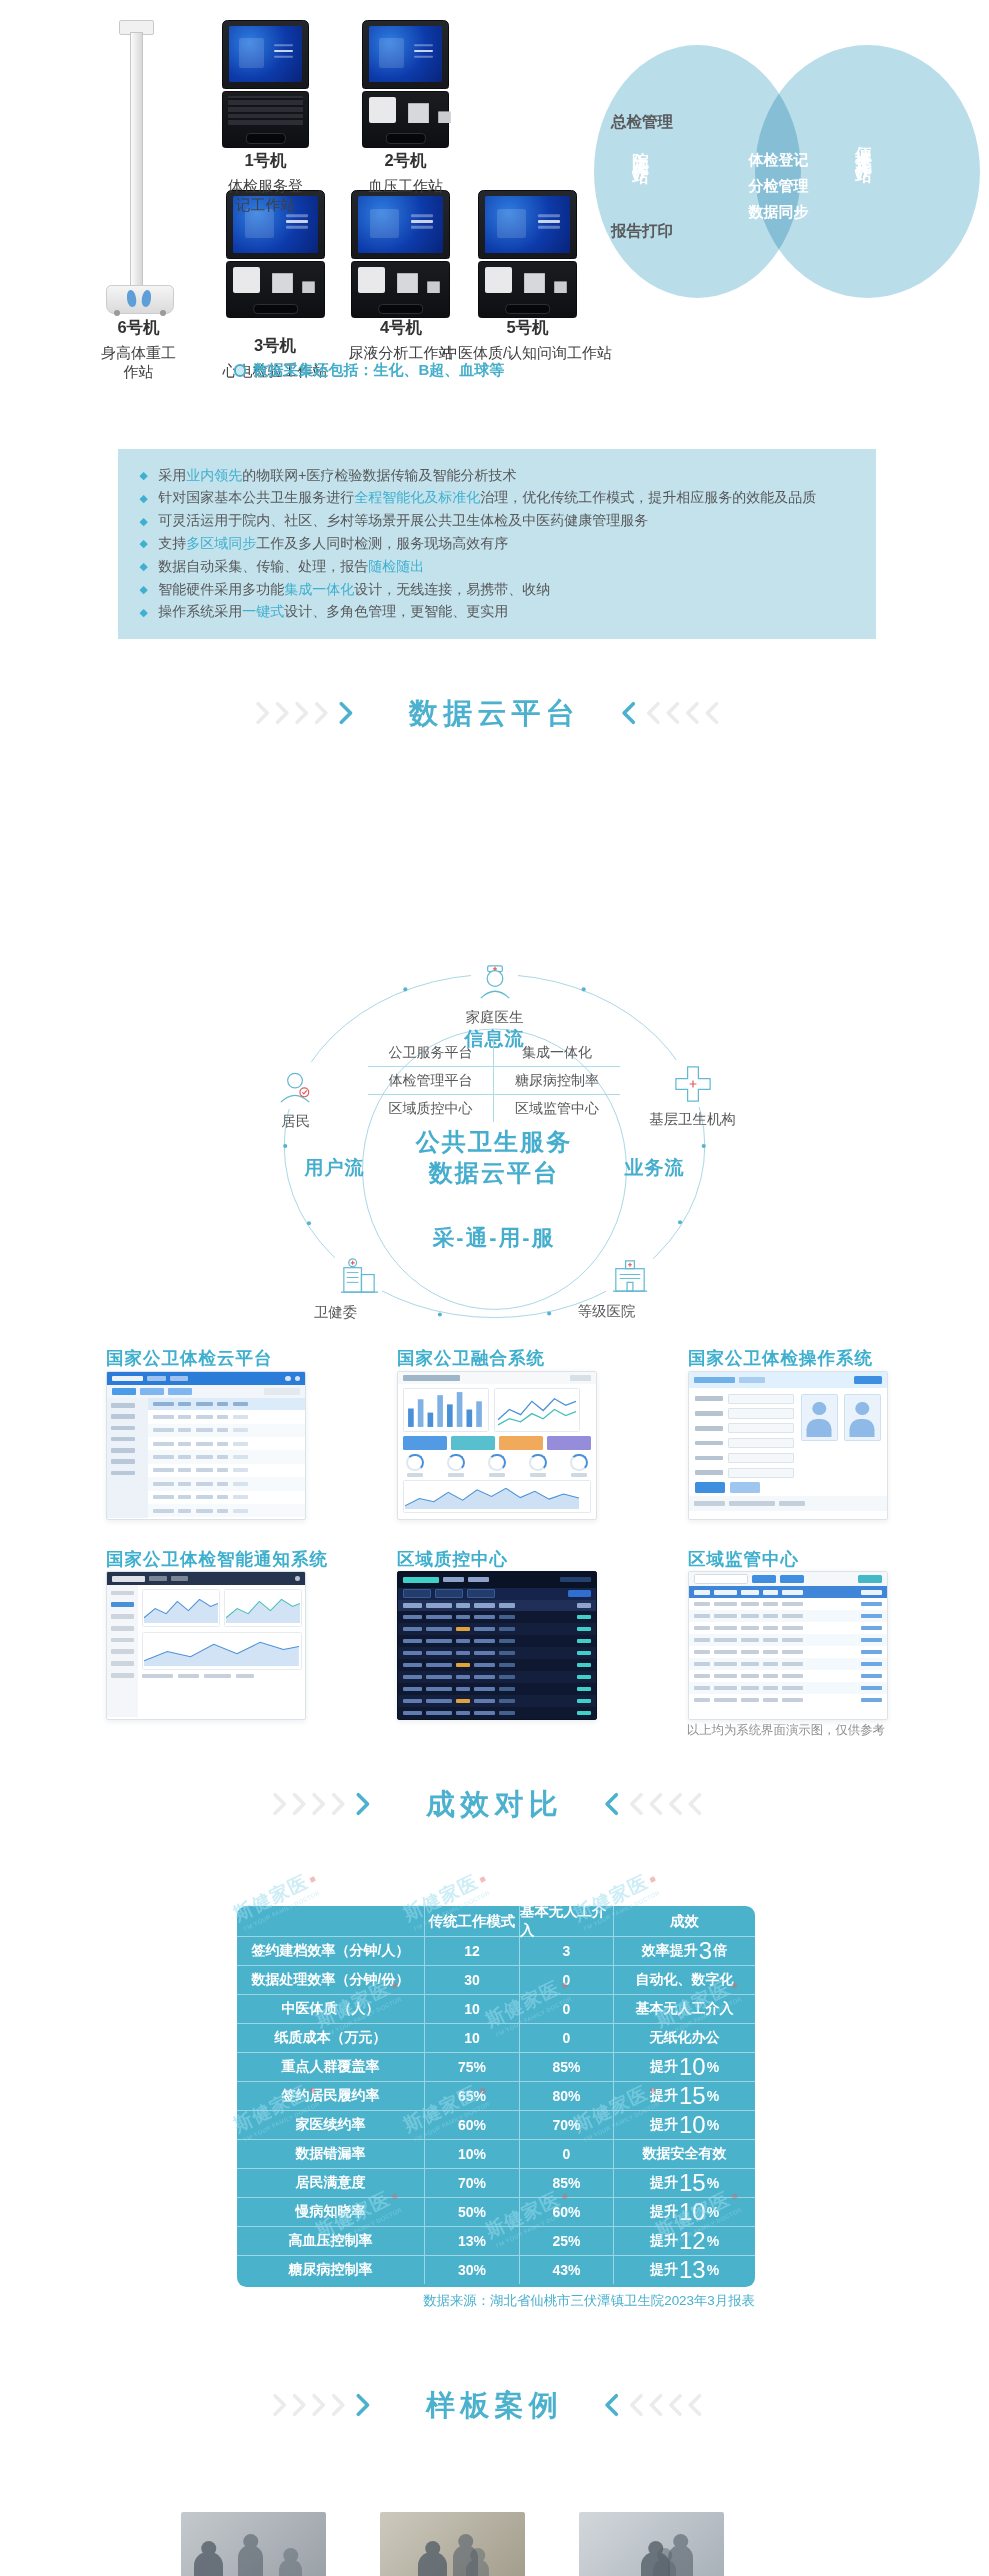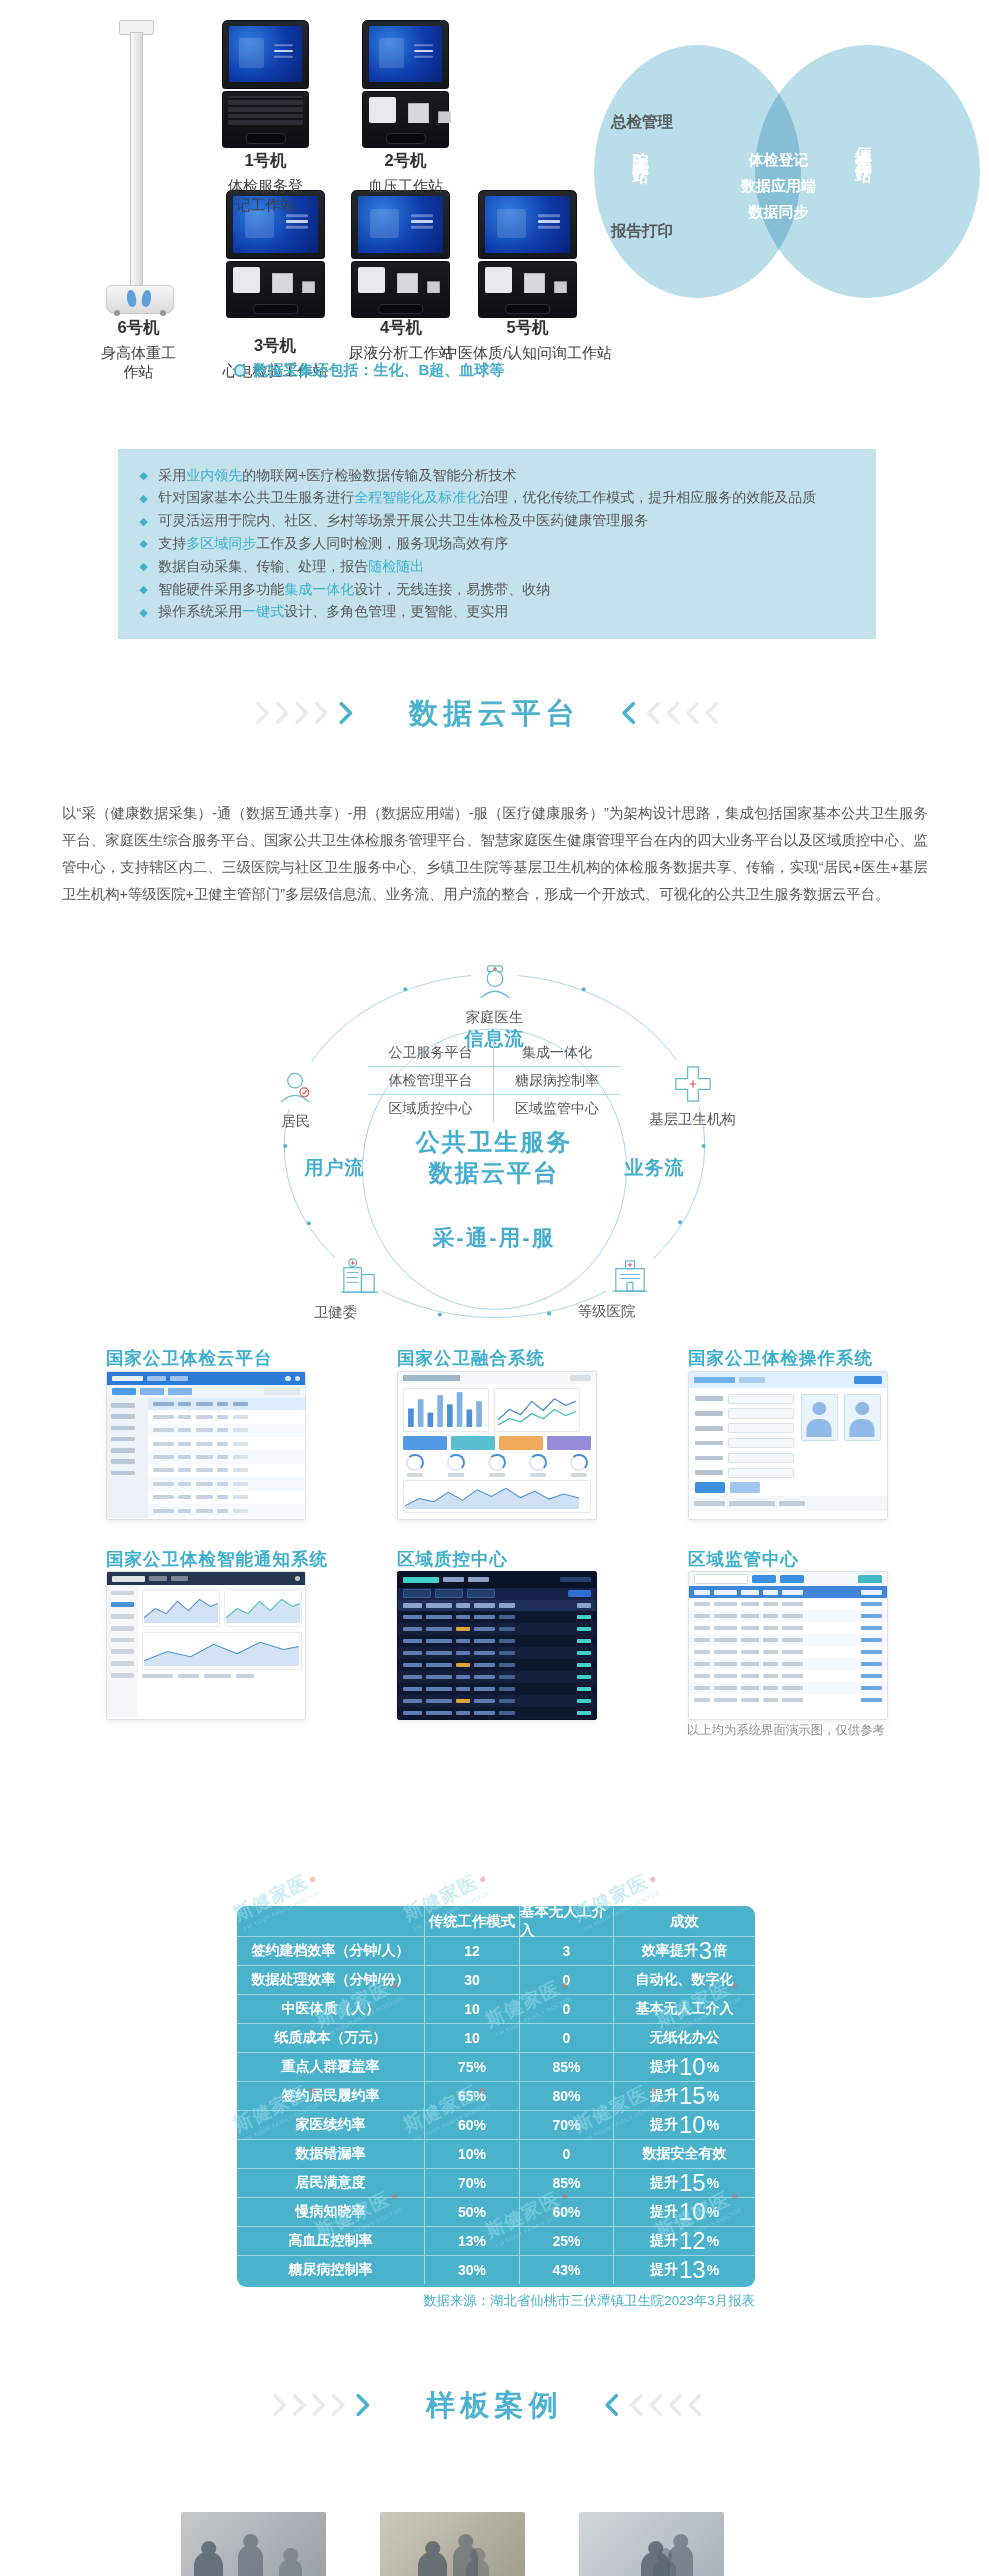--- a/index.html
+++ b/index.html
@@ -171,21 +171,21 @@
     <div class="no">5号机</div>
     <div class="nm">中医体质/认知问询工作站</div>
   </div>
 
   <div class="venn-ellipse" style="left:594px;top:45px;width:207px;height:253px"></div>
   <div class="venn-ellipse" style="left:755px;top:45px;width:225px;height:253px"></div>
   <div class="venn-t" style="left:611px;top:112px">总检管理</div>
   <div class="venn-vert" style="left:630px;top:138px">院内工作站</div>
   <div class="venn-lens" style="left:727px;top:147px;width:103px">
     <div>体检登记</div>
-    <div>数据应用端</div>
+    <div>分检管理</div>
     <div>数据同步</div>
   </div>
   <div class="venn-vert" style="left:853px;top:133px">便携式工作站</div>
   <div class="venn-t" style="left:611px;top:221px">报告打印</div>
 
   <div class="collect-note">
     <span class="ring"></span>
     <span>数据采集还包括：生化、B超、血球等</span>
   </div>
 
@@ -230,21 +230,20 @@
         </svg></span>
     <h2>数据云平台</h2>
     <span class="chev-r"><svg width="112" height="24" viewBox="0 0 218 46">
           <path d="M24,5 L6,23 L24,41" fill="none" stroke-width="7" stroke-linecap="round" stroke-linejoin="round" stroke="#4cb1ce"></path>
           <path d="M72,5 L54,23 L72,41" fill="none" stroke-width="7" stroke-linecap="round" stroke-linejoin="round" stroke="#ebebeb"></path>
           <path d="M110,5 L92,23 L110,41" fill="none" stroke-width="7" stroke-linecap="round" stroke-linejoin="round" stroke="#ebebeb"></path>
           <path d="M148,5 L130,23 L148,41" fill="none" stroke-width="7" stroke-linecap="round" stroke-linejoin="round" stroke="#ebebeb"></path>
           <path d="M186,5 L168,23 L186,41" fill="none" stroke-width="7" stroke-linecap="round" stroke-linejoin="round" stroke="#ebebeb"></path>
         </svg></span>
   </div>
-  <div class="intro">以“采（健康数据采集）-通（数据互通共享）-用（数据应用端）-服（医疗健康服务）”为架构设计思路，集成包括国家基本公共卫生服务平台、家庭医生综合服务平台、国家公共卫生体检服务管理平台、智慧家庭医生健康管理平台在内的四大业务平台以及区域质控中心、监管中心，支持辖区内二、三级医院与社区卫生服务中心、乡镇卫生院等基层卫生机构的体检服务数据共享、传输，实现“居民+医生+基层卫生机构+等级医院+卫健主管部门”多层级信息流、业务流、用户流的整合，形成一个开放式、可视化的公共卫生服务数据云平台。</div>
 
   <div class="cloud">
     <svg class="arcs" width="495" height="402" viewBox="0 0 960 780">
       <ellipse cx="480" cy="390" rx="408" ry="333" fill="none" stroke="#8fcadd" stroke-width="1.5"></ellipse>
       <ellipse cx="480" cy="435" rx="256" ry="272" fill="none" stroke="#8fcadd" stroke-width="1.5"></ellipse>
       <circle cx="307" cy="86" r="4" fill="#56b4cf"></circle>
         <circle cx="653" cy="86" r="4" fill="#56b4cf"></circle>
       <circle cx="74" cy="390" r="4" fill="#56b4cf"></circle>
         <circle cx="886" cy="390" r="4" fill="#56b4cf"></circle>
       <circle cx="120" cy="540" r="4" fill="#56b4cf"></circle>
@@ -771,20 +770,37 @@
         <i style="display:inline-block;flex:none;width:23px;height:4.1px;background:#c4cfdb;border-radius:1px;"></i>
         <i style="display:inline-block;flex:none;width:18.5px;height:4.1px;background:#c4cfdb;border-radius:1px;"></i>
         <i style="display:inline-block;flex:none;width:14.4px;height:4.1px;background:#c4cfdb;border-radius:1px;"></i>
         <i style="display:inline-block;flex:none;width:20.6px;height:4.1px;background:#c4cfdb;border-radius:1px;"></i>
         <span style="margin-left:auto"></span>
         <i style="display:inline-block;flex:none;width:20.6px;height:4.1px;background:#6fa7e5;border-radius:1px;"></i>
       </div>
     </div>
   <div class="sys-note">以上均为系统界面演示图，仅供参考</div>
 
+  <div class="sec-head" style="top:1784px">
+    <span class="chev-l"><svg width="112" height="24" viewBox="0 0 218 46">
+          <path d="M4,5 L22,23 L4,41" fill="none" stroke-width="7" stroke-linecap="round" stroke-linejoin="round" stroke="#ebebeb"></path>
+          <path d="M42,5 L60,23 L42,41" fill="none" stroke-width="7" stroke-linecap="round" stroke-linejoin="round" stroke="#ebebeb"></path>
+          <path d="M80,5 L98,23 L80,41" fill="none" stroke-width="7" stroke-linecap="round" stroke-linejoin="round" stroke="#ebebeb"></path>
+          <path d="M118,5 L136,23 L118,41" fill="none" stroke-width="7" stroke-linecap="round" stroke-linejoin="round" stroke="#ebebeb"></path>
+          <path d="M166,5 L184,23 L166,41" fill="none" stroke-width="7" stroke-linecap="round" stroke-linejoin="round" stroke="#4cb1ce"></path>
+        </svg></span>
+    <h2>成效对比</h2>
+    <span class="chev-r"><svg width="112" height="24" viewBox="0 0 218 46">
+          <path d="M24,5 L6,23 L24,41" fill="none" stroke-width="7" stroke-linecap="round" stroke-linejoin="round" stroke="#4cb1ce"></path>
+          <path d="M72,5 L54,23 L72,41" fill="none" stroke-width="7" stroke-linecap="round" stroke-linejoin="round" stroke="#ebebeb"></path>
+          <path d="M110,5 L92,23 L110,41" fill="none" stroke-width="7" stroke-linecap="round" stroke-linejoin="round" stroke="#ebebeb"></path>
+          <path d="M148,5 L130,23 L148,41" fill="none" stroke-width="7" stroke-linecap="round" stroke-linejoin="round" stroke="#ebebeb"></path>
+          <path d="M186,5 L168,23 L186,41" fill="none" stroke-width="7" stroke-linecap="round" stroke-linejoin="round" stroke="#ebebeb"></path>
+        </svg></span>
+  </div>
   <div id="cmp-grid">
       <div class="ccell hd"></div>
       <div class="ccell hd vline">传统工作模式</div>
       <div class="ccell hd vline">基本无人工介入</div>
       <div class="ccell hd vline">成效</div>
       <div class="ccell hline">签约建档效率（分钟/人）</div>
       <div class="ccell hline vline">12</div>
       <div class="ccell hline vline">3</div>
       <div class="ccell hline vline">效率提升<span class="bigd">3</span>倍</div>
       <div class="ccell hline">数据处理效率（分钟/份）</div>

